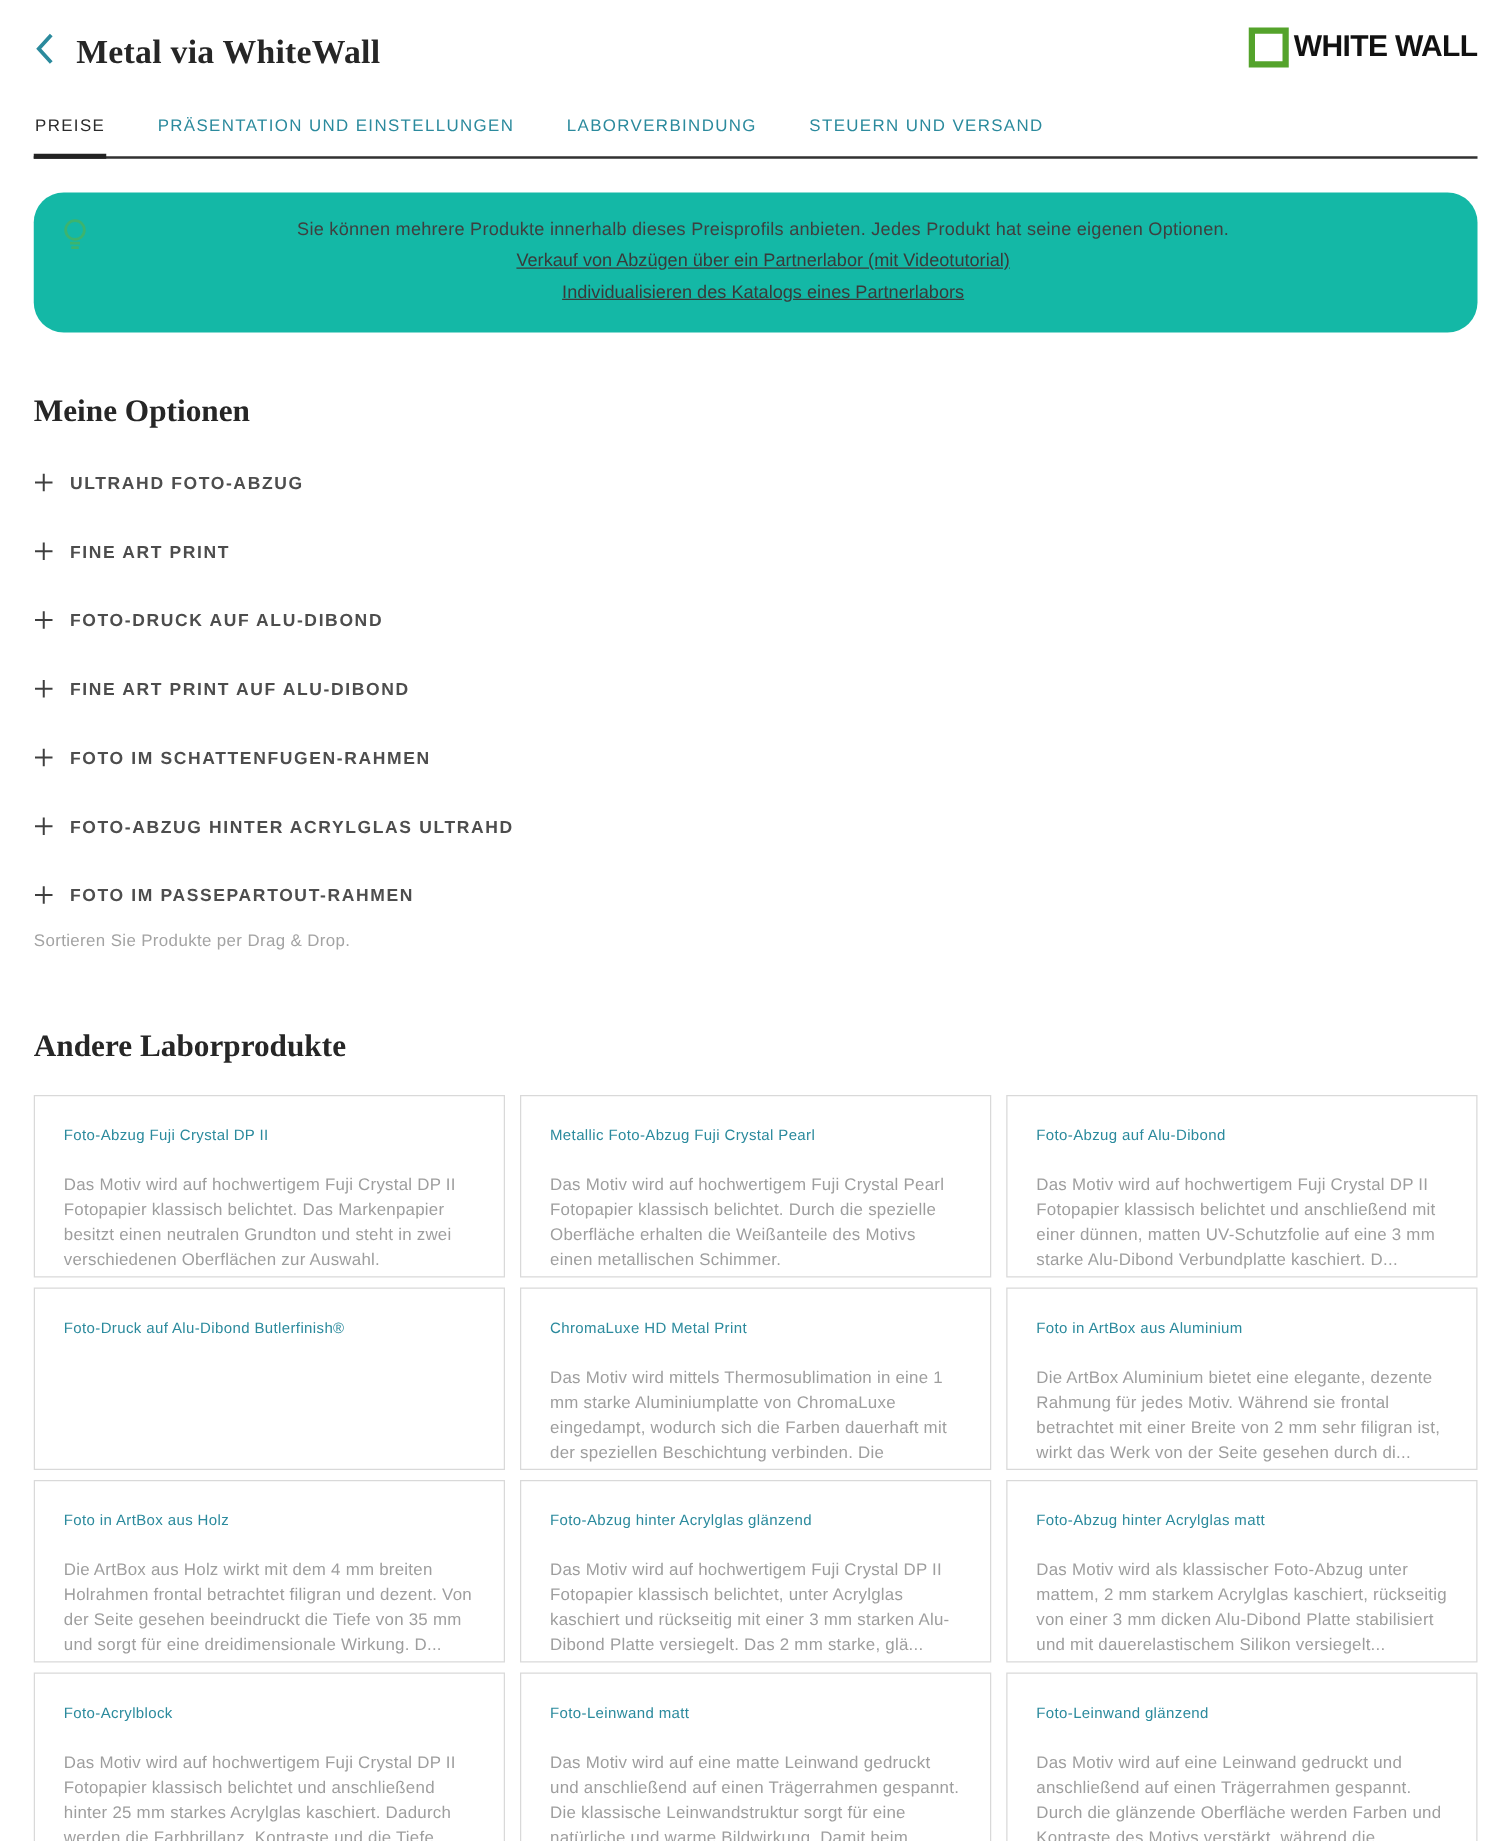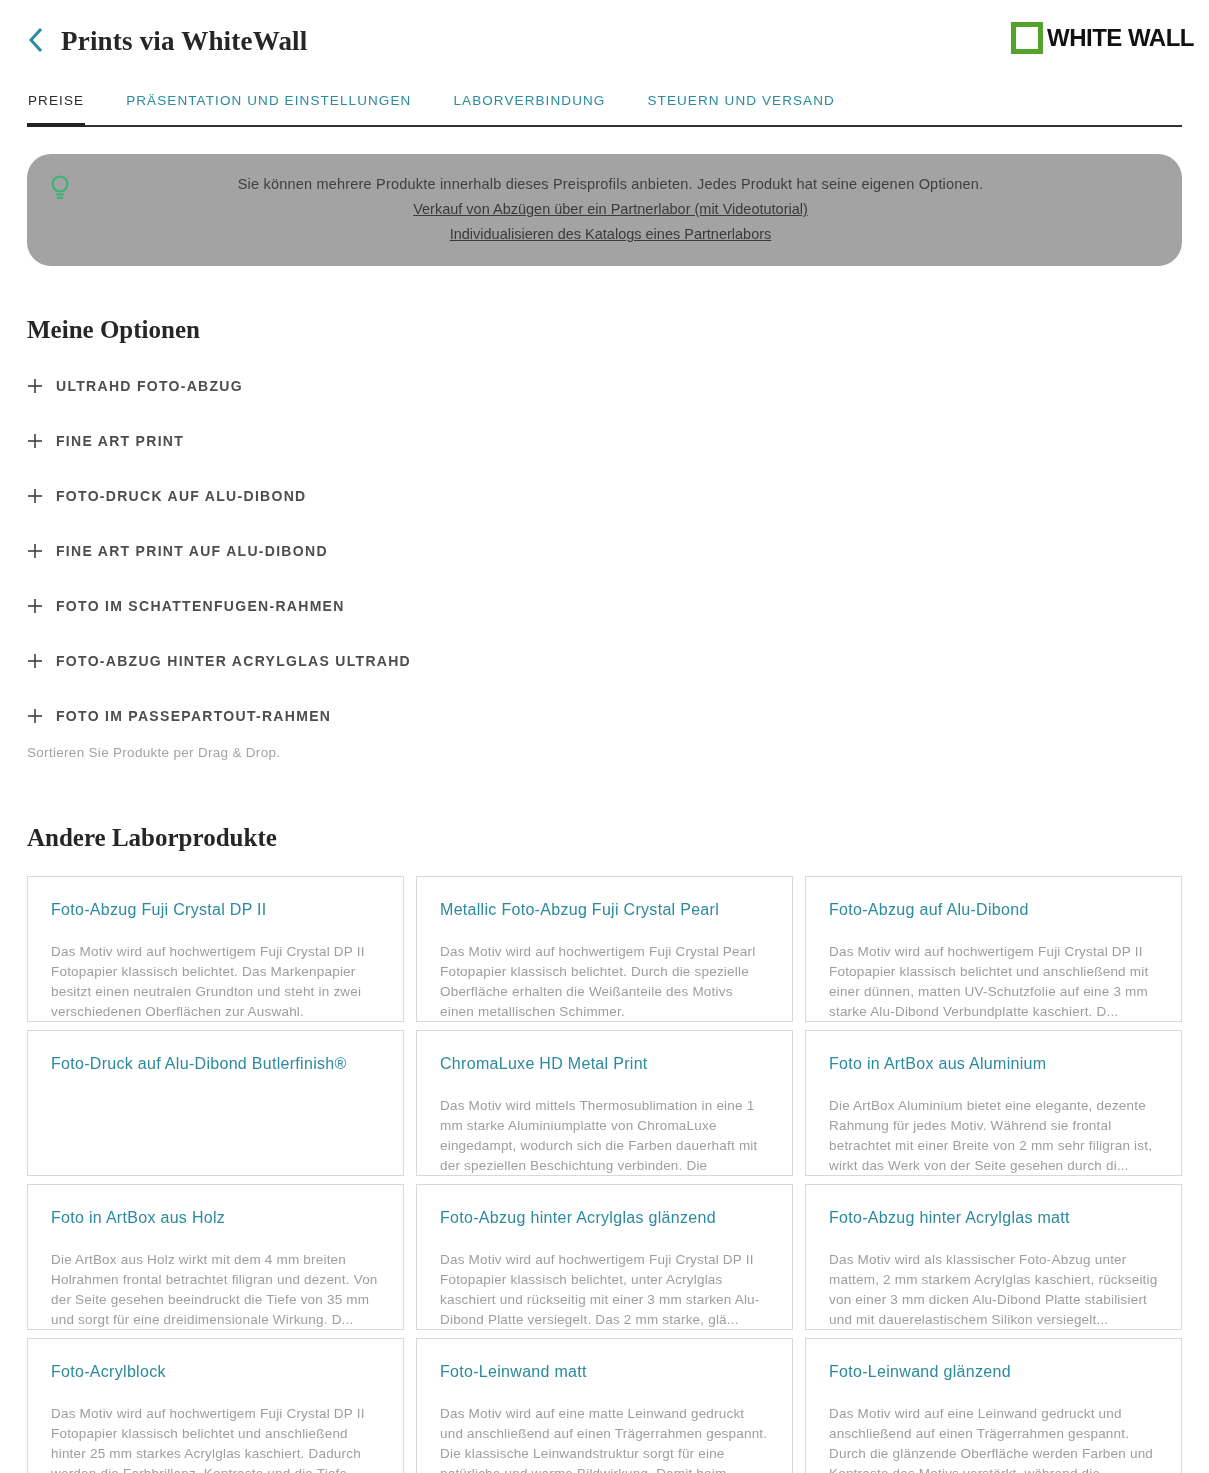--- a/index.html
+++ b/index.html
@@ -5,69 +5,69 @@
   * { margin: 0; padding: 0; box-sizing: border-box; }
   html, body { width: 1209px; height: 1473px; overflow: hidden; background: #ffffff;
     font-family: "Liberation Sans", sans-serif; color: #3c3c3c; }
 
   .page { position: relative; width: 1209px; height: 1473px; }
 
   
   .header { display: flex; align-items: center; padding: 26px 27px 0 27px; position: relative; }
   .back-btn { width: 24px; height: 30px; display: flex; align-items: center; cursor: pointer; margin-right: 10px; }
   .page-title { font-family: "Liberation Serif", serif; font-weight: 700; font-size: 27px; color: #262626; letter-spacing: 0.2px; }
-  .logo { position: absolute; right: 15px; top: 22px; display: flex; align-items: center; }
+  .logo { position: absolute; right: 27px; top: 22px; display: flex; align-items: center; }
   .logo-square { width: 32px; height: 32px; border: 5px solid #54a32b; background: #ffffff; margin-right: 4px; }
   .logo-text { font-size: 24px; font-weight: 700; color: #111111; letter-spacing: -0.5px; }
 
   
   .tabs { display: flex; gap: 40px; margin: 22px 27px 0 27px; border-bottom: 2px solid #323232; }
   .tab { font-size: 13.5px; letter-spacing: 1.1px; padding: 14px 1px 15px 1px; color: #2b8a9d;
     text-transform: uppercase; cursor: pointer; border-bottom: 4px solid transparent; margin-bottom: -2px; }
   .tab.active { color: #2b2b2b; border-bottom-color: #222222; }
 
   
-  .banner { position: relative; margin: 27px 27px 0 27px; background: #a3a3a3; border-radius: 24px;
+  .banner { position: relative; margin: 27px 27px 0 27px; background: #14b8a6; border-radius: 24px;
     padding: 22px 28px 24px 40px; text-align: center; }
   .banner-icon { position: absolute; left: 20px; top: 20px; }
   .banner-text { font-size: 14.5px; color: #3f3f3f; letter-spacing: 0.2px; }
   .banner-link { display: block; margin-top: 9px; font-size: 14.5px; color: #3a3a3a; text-decoration: underline; cursor: pointer; }
 
   
   .section-title { font-family: "Liberation Serif", serif; font-weight: 700; font-size: 25px; color: #262626; margin: 0 27px; }
   .section-mine { margin-top: 50px; }
   .section-other { margin-top: 64px; }
 
   
   .product-list { margin: 14px 27px 0 27px; list-style: none; }
   .product-item { display: flex; align-items: center; padding: 19.5px 0; cursor: pointer; font-weight: bold; }
   .plus-icon { width: 16px; height: 16px; margin-right: 13px; flex: 0 0 auto; }
   .product-label { font-size: 14px; letter-spacing: 1.3px; color: #4d4d4d; text-transform: uppercase; }
   .drag-hint { margin: 2px 27px 0 27px; font-size: 13.5px; color: #a3a3a3; letter-spacing: 0.3px; }
 
   
   .cards { display: grid; grid-template-columns: repeat(3, 1fr); gap: 8px 12px; margin: 24px 27px 0 27px; }
   .card { border: 1px solid #d9d9d9; background: #ffffff; height: 146px; padding: 24px 23px; overflow: hidden; }
-  .card-title { font-size: 16px; color: #2b8a9d; letter-spacing: 0.3px; cursor: pointer; }
+  .card-title { font-size: 12px; color: #2b8a9d; letter-spacing: 0.3px; cursor: pointer; }
   .card-desc { margin-top: 23px; font-size: 13.5px; line-height: 1.48; color: #9e9e9e; letter-spacing: 0.2px; }
 </style>
 </head>
 <body>
 
 <div class="page">
 
   <div class="header">
     <div class="back-btn">
       <span>
         <svg width="18" height="28" viewBox="0 0 18 28">
             <polyline points="14,3 4,14 14,25" fill="none" stroke="#2b8a9d" stroke-width="3"></polyline>
           </svg>
       </span>
     </div>
-    <h1 class="page-title">Prints via WhiteWall</h1>
+    <h1 class="page-title">Metal via WhiteWall</h1>
     <div class="logo">
       <span class="logo-square"></span>
       <span class="logo-text">WHITE WALL</span>
     </div>
   </div>
 
   <div class="tabs">
     <div class="tab active">PREISE</div>
     <div class="tab">PRÄSENTATION UND EINSTELLUNGEN</div>
     <div class="tab">LABORVERBINDUNG</div>

